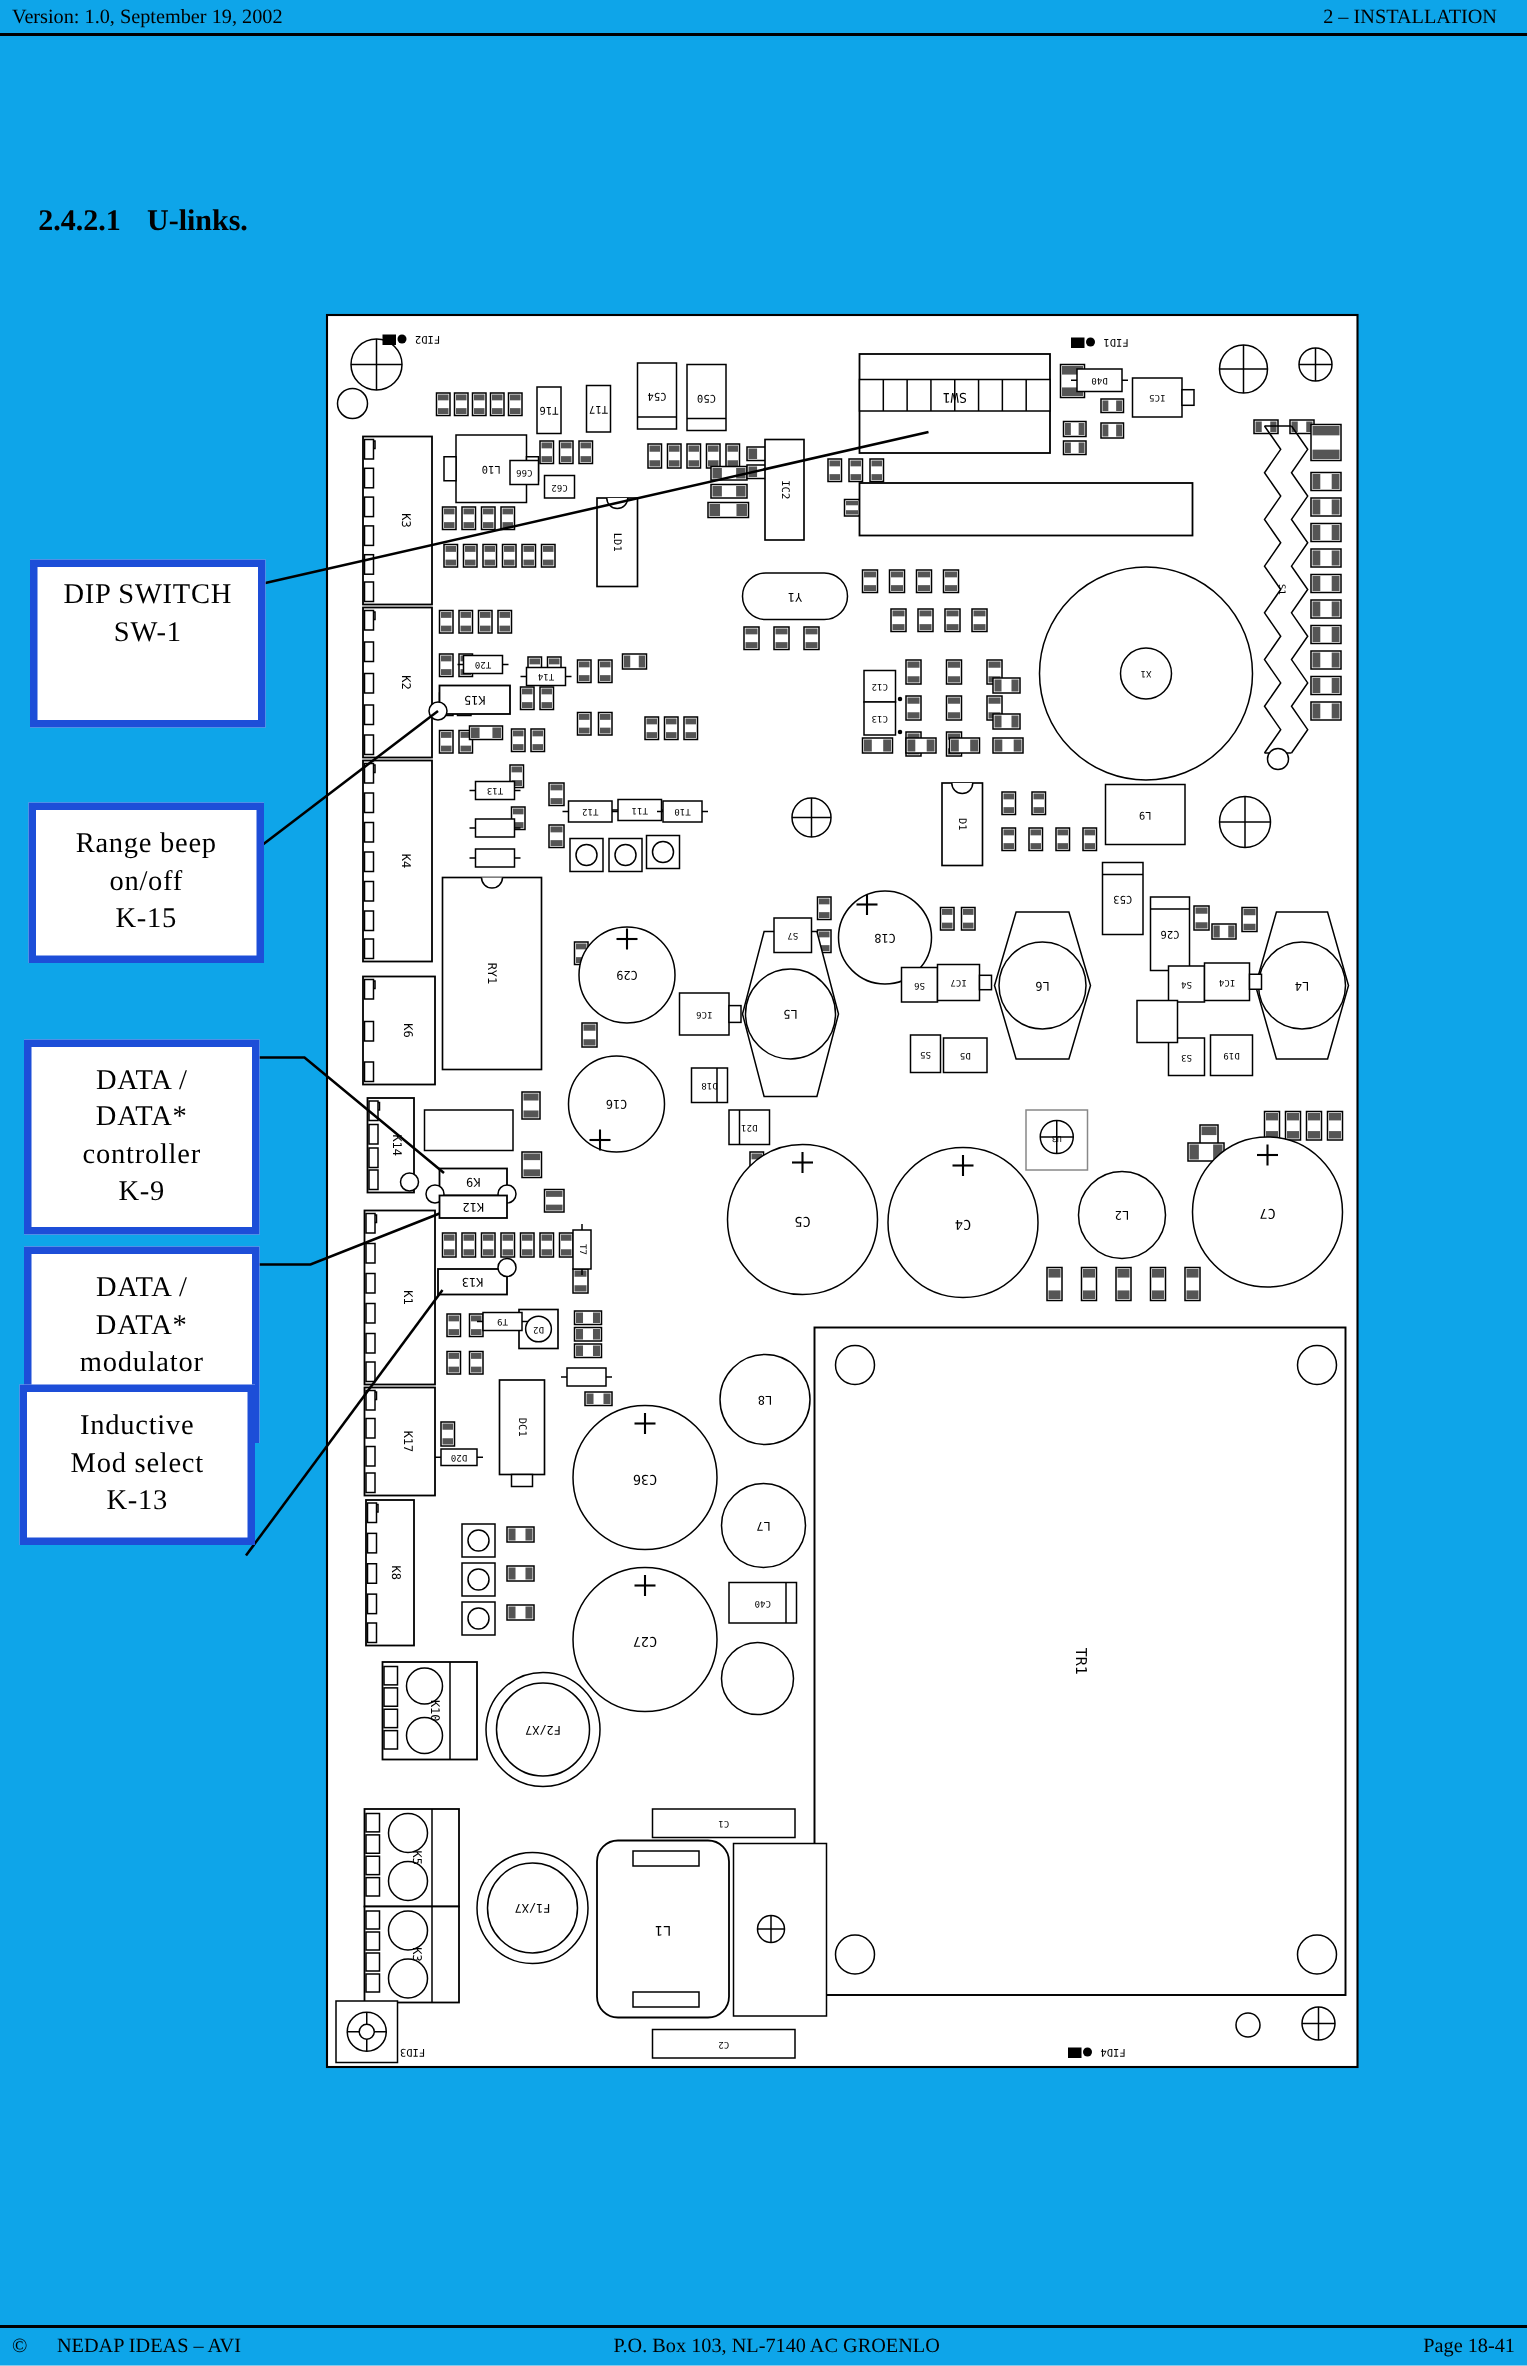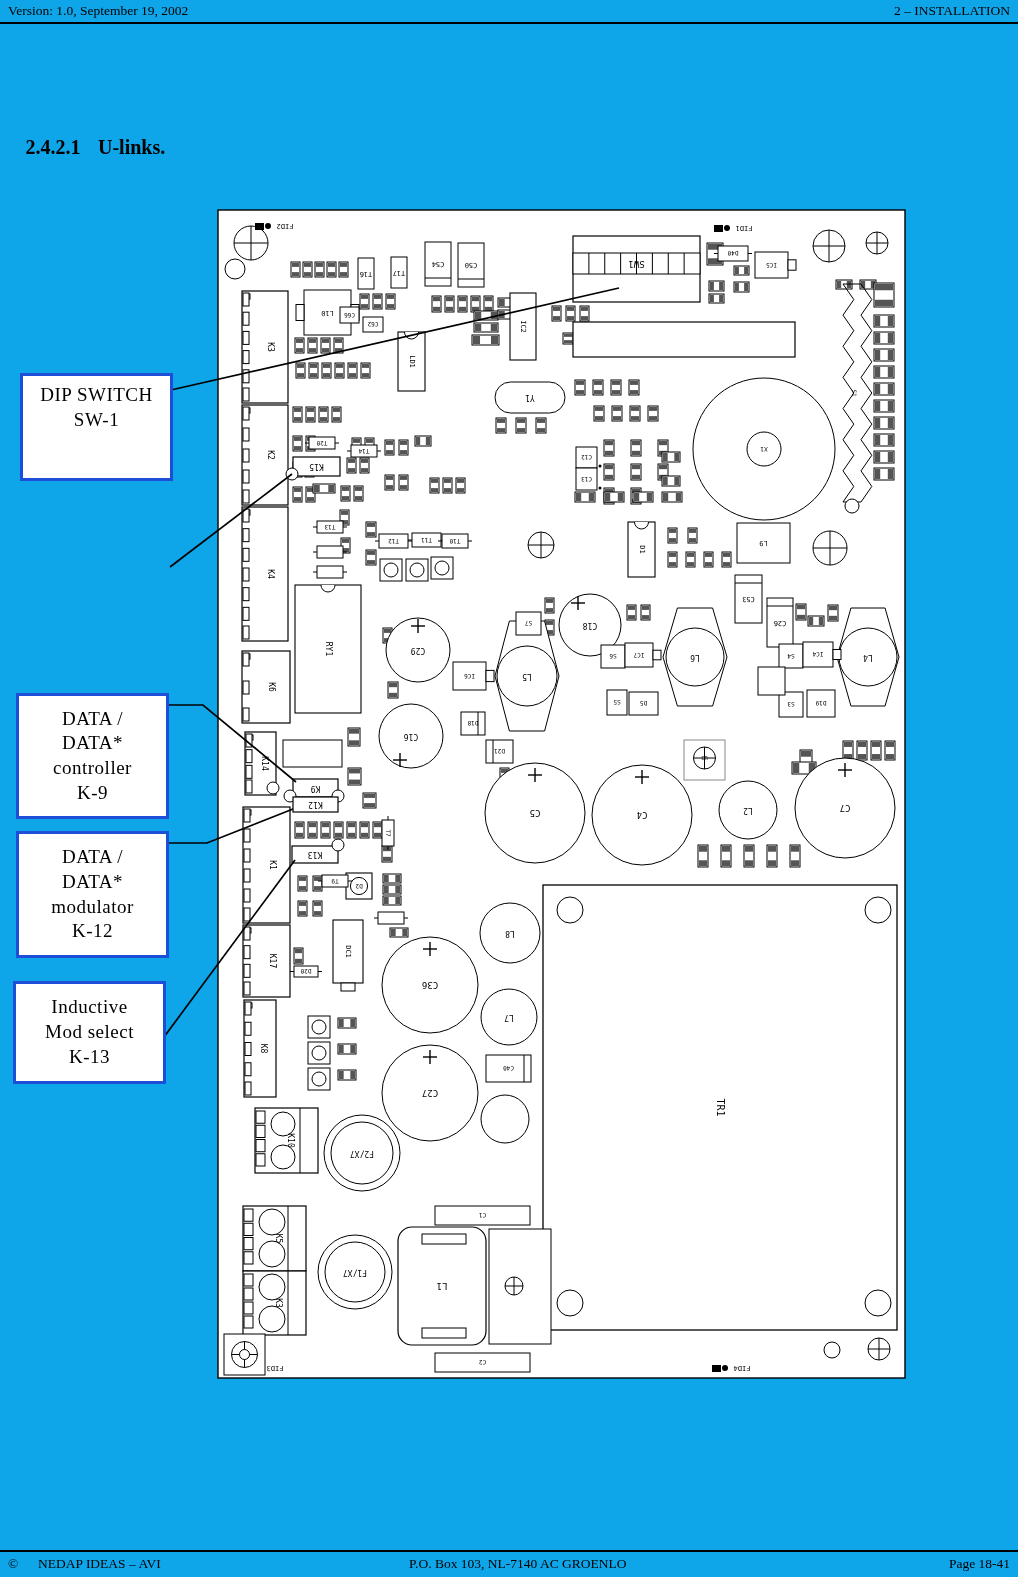--- a/index.html
+++ b/index.html
@@ -1,32 +1,32 @@
 <!DOCTYPE html>
 <html><head>
 <meta charset="utf-8">
 <style>
   html,body{margin:0;padding:0;background:#e8e8e8;}
   .page{position:relative;width:1018px;height:1577px;background:#0ea5e9;
         font-family:"Liberation Serif",serif;color:#000;overflow:hidden;margin:0 auto;}
   .hdr-left{position:absolute;left:8px;top:3px;font-size:13.5px;}
-  .hdr-right{position:absolute;right:8px;top:3px;font-size:13.5px;}
+  .hdr-right{position:absolute;right:20px;top:3px;font-size:13.5px;}
   .hdr-rule{position:absolute;left:0;top:22px;width:1018px;height:2px;background:#000;}
   .h1{position:absolute;left:8px;top:70px;font-size:21px;font-weight:bold;}
   .h1 .num{display:inline-block;width:72px;}
   .h2{position:absolute;left:8px;top:136px;font-size:20px;font-weight:bold;}
   .h2 .num{display:inline-block;width:90px;text-align:center;}
-  .callout{position:absolute;border:3px solid #1d4ed8;background:#fff;z-index:3;
+  .callout{position:absolute;border:5px solid #1d4ed8;background:#fff;z-index:3;
            display:flex;align-items:center;justify-content:center;text-align:center;
            font-size:19px;line-height:1.3;white-space:pre-line;letter-spacing:0.5px;}
   .c1{left:20px;top:373px;width:147px;height:95px;align-items:flex-start;padding-top:7px;}
   .c2{left:19px;top:535px;width:147px;height:97px;}
   .c3{left:16px;top:693px;width:147px;height:120px;}
   .c4{left:16px;top:831px;width:147px;height:121px;}
-  .c5{left:13px;top:981px;width:147px;height:97px;}
+  .c5{left:13px;top:923px;width:147px;height:97px;}
   svg.board{position:absolute;left:0;top:0;z-index:1;}
   .ftr-rule{position:absolute;left:0;top:1550px;width:1018px;height:2px;background:#000;}
   .ftr{position:absolute;left:0;top:1556px;width:1018px;font-size:13.5px;}
   .ftr .mark{position:absolute;left:8px;}
   .ftr .company{position:absolute;left:38px;font-family:Liberation Serif, serif;}
   .ftr .address{position:absolute;left:409px;text-align:center;}
   .ftr .pageno{position:absolute;right:8px;}
 </style>
 </head>
 <body>
@@ -1129,20 +1129,23 @@
         <polyline points="171,390 619,288" fill="none" stroke="#000" stroke-width="1.7"></polyline>
         <polyline points="170,567 292,474" fill="none" stroke="#000" stroke-width="1.7"></polyline>
         <polyline points="166,705 203,705 296,782" fill="none" stroke="#000" stroke-width="1.7"></polyline>
         <polyline points="166,843 207,843 293,809" fill="none" stroke="#000" stroke-width="1.7"></polyline>
         <polyline points="164,1037 295,860" fill="none" stroke="#000" stroke-width="1.7"></polyline>
       </g>
   </svg>
 
   <div class="callout c1">DIP SWITCH
 SW-1</div>
+  <div class="callout c2">Range beep
+on/off
+K-15</div>
   <div class="callout c3">DATA /
 DATA*
 controller
 K-9</div>
   <div class="callout c4">DATA /
 DATA*
 modulator
 K-12</div>
   <div class="callout c5">Inductive
 Mod select

